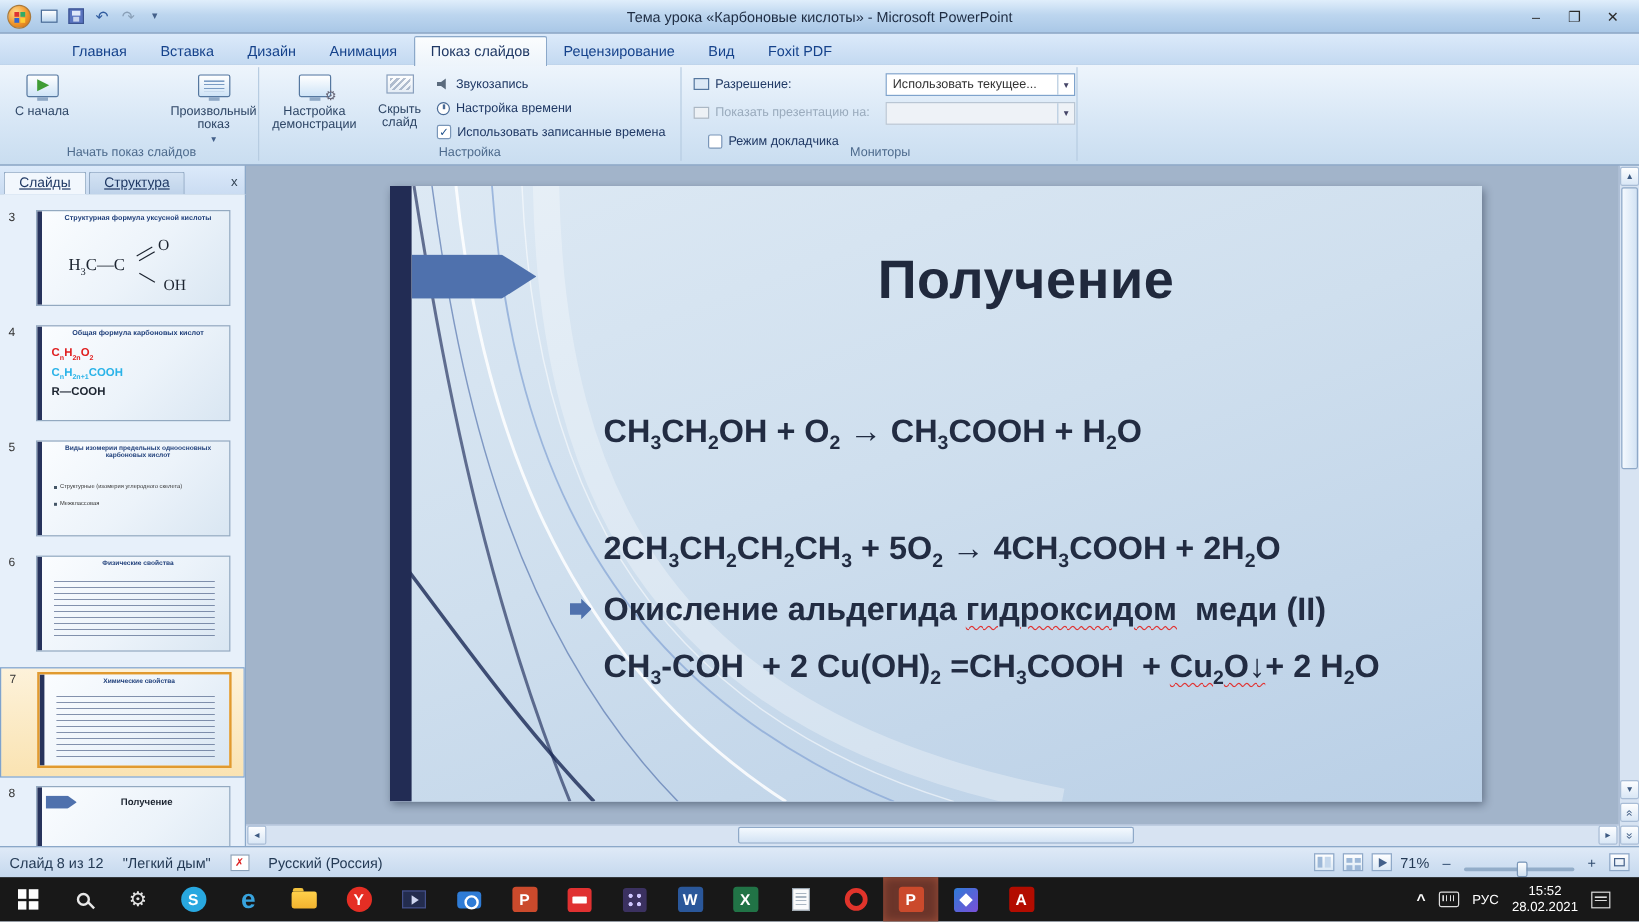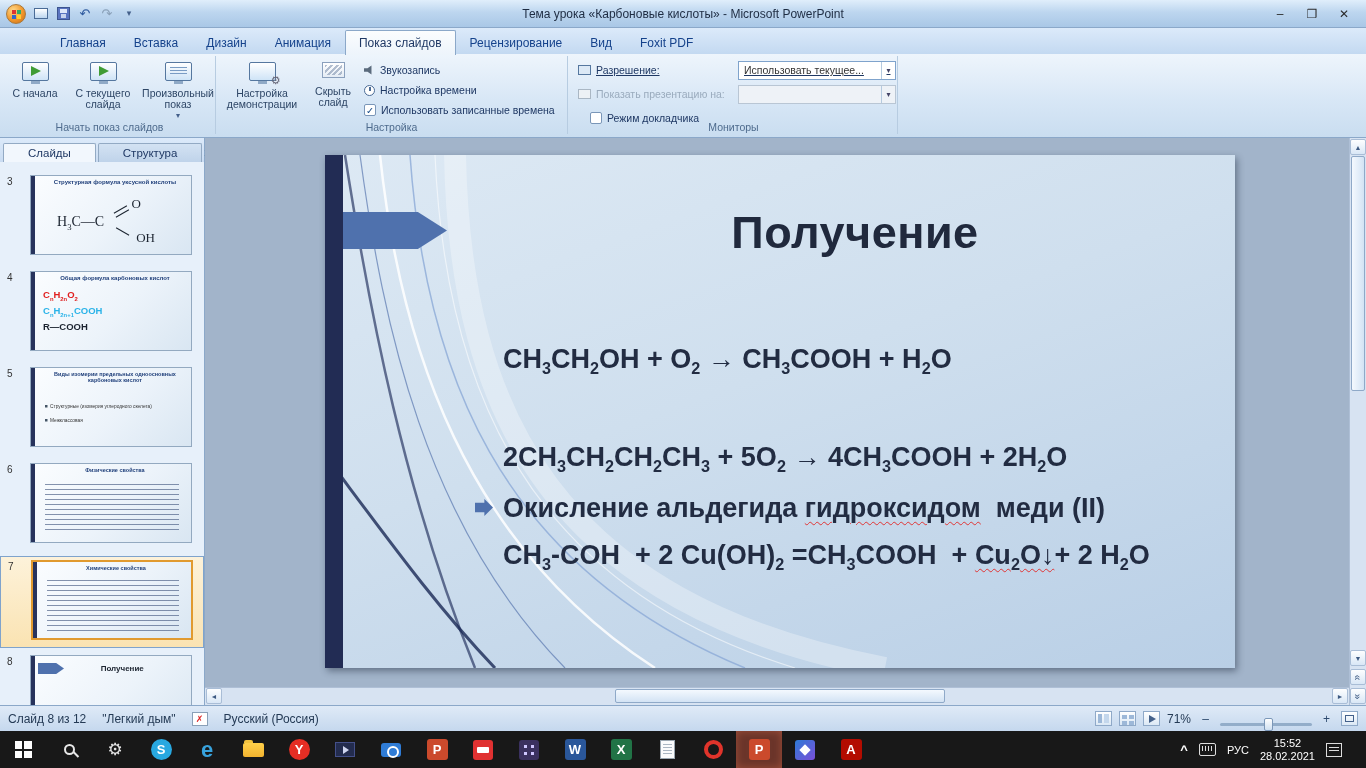--- a/index.html
+++ b/index.html
@@ -72,22 +72,22 @@
   .sel { width:158px; height:19px; background:#fff; border:1px solid #7fa3cc; display:flex; align-items:center;
     font-size:10.5px; color:#333; padding-left:5px; }
   .sel .sarr { margin-left:auto; width:14px; height:100%; border-left:1px solid #b5cadf;
     display:flex; align-items:center; justify-content:center; font-size:8px; color:#446; }
   .sel.off { background:#eef2f7; border-color:#b9c6d4; color:#9aa; }
 
   
   .ptabs { position:absolute; left:0; top:138px; width:205px; height:24px;
     background:linear-gradient(#dceafa,#cadcf2); border-right:1px solid #8ba8c9;
     display:flex; align-items:flex-end; padding-left:3px; gap:2px; }
-  .ptab { font-size:11.5px; color:#1f3864; padding:3px 24px 3px; border:1px solid #93aac4; border-bottom:none;
-    border-radius:2px 2px 0 0; background:linear-gradient(#d3e2f3,#bfd3ea); }
+  .ptab { font-size:11.5px; color:#1f3864; padding:3px 12px 3px; border:1px solid #93aac4; border-bottom:none;
+    border-radius:2px 2px 0 0; background:linear-gradient(#d3e2f3,#bfd3ea);text-decoration:underline; }
   .ptab.active { background:#f2f7fd; }
   .pclose { margin-left:auto; margin-right:6px; margin-bottom:4px; font-size:11px; color:#345; }
   .panelbg { position:absolute; left:0; top:162px; width:205px; height:543px; background:#e7f0fa;
     border-right:1px solid #8ba8c9; overflow:hidden; }
   .titem { position:absolute; left:0; width:204px; height:92px; }
   .titem.sel { background:linear-gradient(#fdf2da,#fae3b2); }
   .tnum { position:absolute; left:7px; top:4px; font-size:10px; color:#333; }
   .thumb { position:absolute; left:30px; top:3px; width:162px; height:80px; border:1px solid #93a9c0;
     background:linear-gradient(135deg,#fbfdff 0%,#ecf3fa 55%,#d9e6f2 100%); overflow:hidden; }
   .titem.sel .thumb { border:2px solid #e19a2f; }
@@ -268,24 +268,20 @@
     <span class="rtab">Foxit PDF</span>
   </div>
 
   <div class="ribbon">
 
     <div class="rgroup" style="left:4px;width:212px;">
       <div class="bigbtn" style="left:2px;width:58px;">
         <span class="ic-mon play"></span>
         <span>С начала</span>
       </div>
-      <div class="bigbtn" style="left:62px;width:74px;">
-        <span class="ic-mon play"></span>
-        <span>С текущего слайда</span>
-      </div>
       <div class="bigbtn" style="left:138px;width:72px;">
         <span class="ic-mon lines"></span>
         <span>Произвольный показ</span>
         <span class="bcaret">▾</span>
       </div>
       <div class="glabel">Начать показ слайдов</div>
     </div>
 
     <div class="rgroup" style="left:216px;width:352px;">
       <div class="bigbtn" style="left:4px;width:84px;">
@@ -307,21 +303,21 @@
         <span>Настройка времени</span>
       </div>
       <div class="smallrow" style="left:148px;top:46px;">
         <span class="chk">✓</span>
         <span>Использовать записанные времена</span>
       </div>
       <div class="glabel">Настройка</div>
     </div>
 
     <div class="rgroup" style="left:570px;width:328px;">
-      <div class="mrow" style="left:8px;top:4px;text-decoration:underline;">
+      <div class="mrow" style="left:8px;top:4px;">
         <span class="ic-res"></span>
         <span class="lbl">Разрешение:</span>
         <span class="sel">
           <span>Использовать текущее...</span>
           <span class="sarr">▾</span>
         </span>
       </div>
       <div class="mrow off" style="left:8px;top:28px;">
         <span class="ic-res off"></span>
         <span class="lbl">Показать презентацию на:</span>

